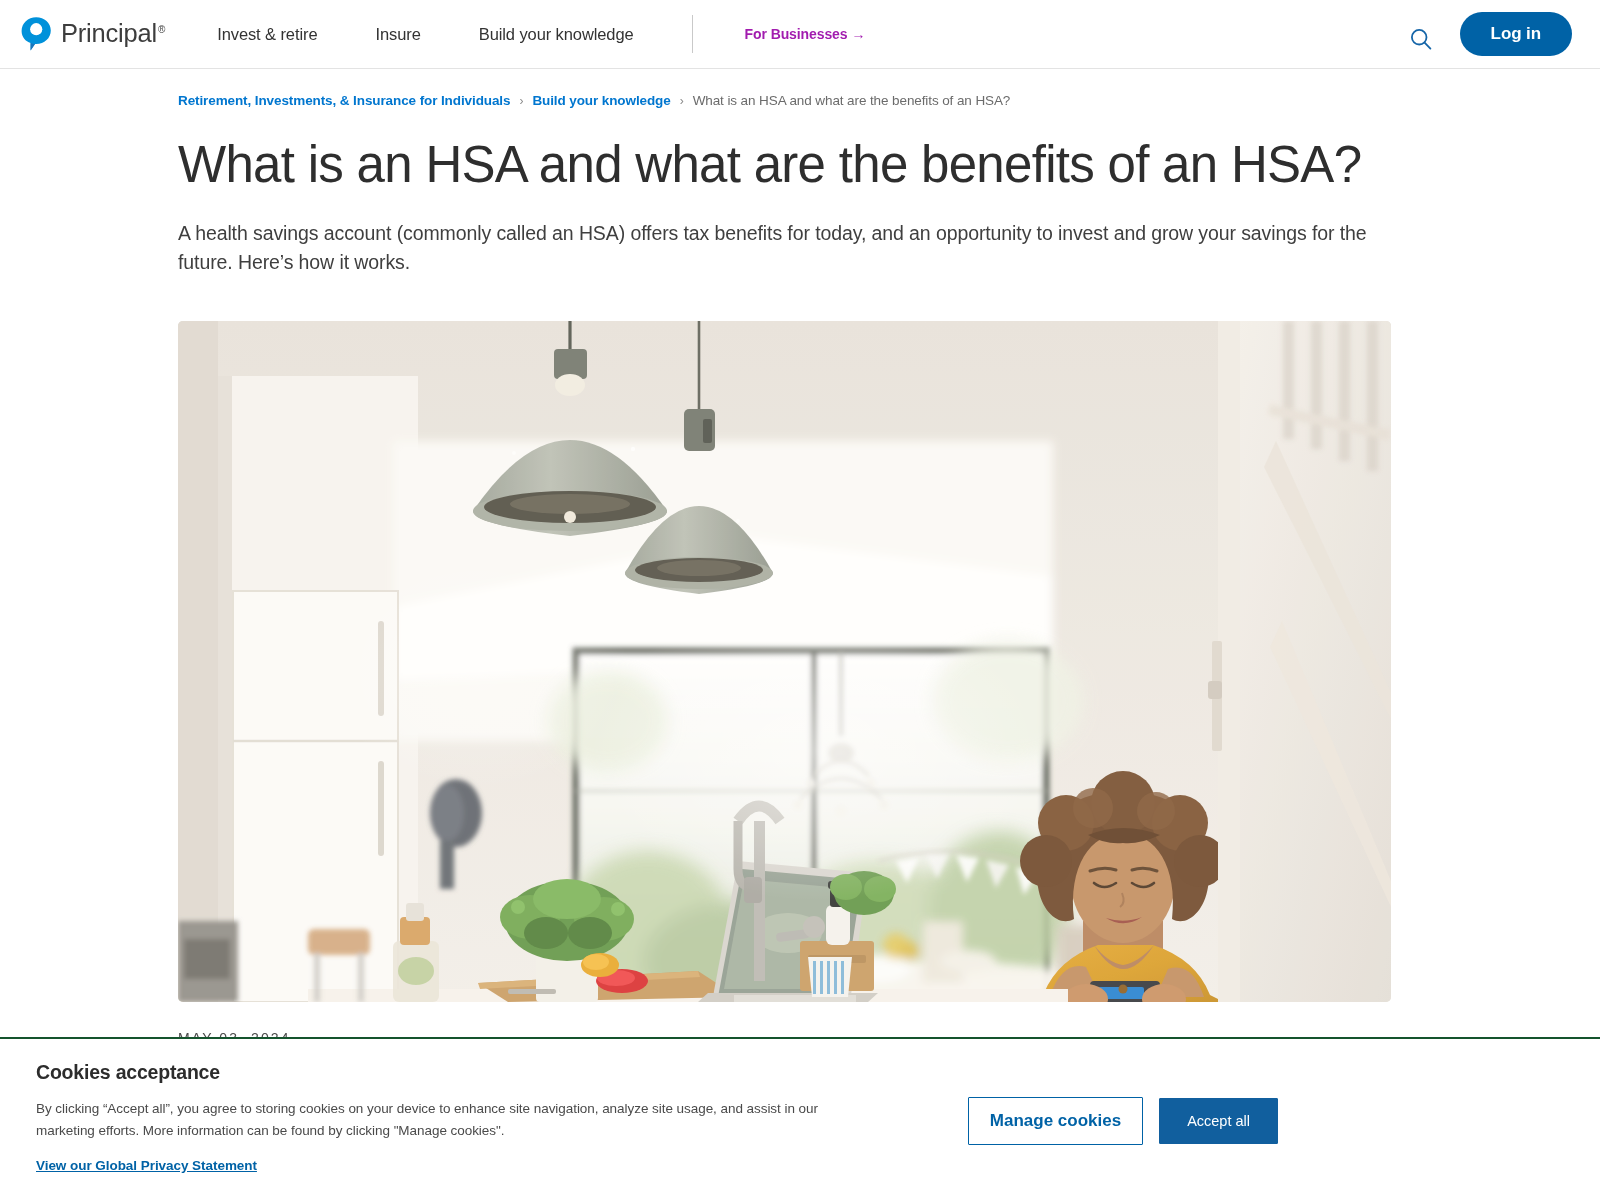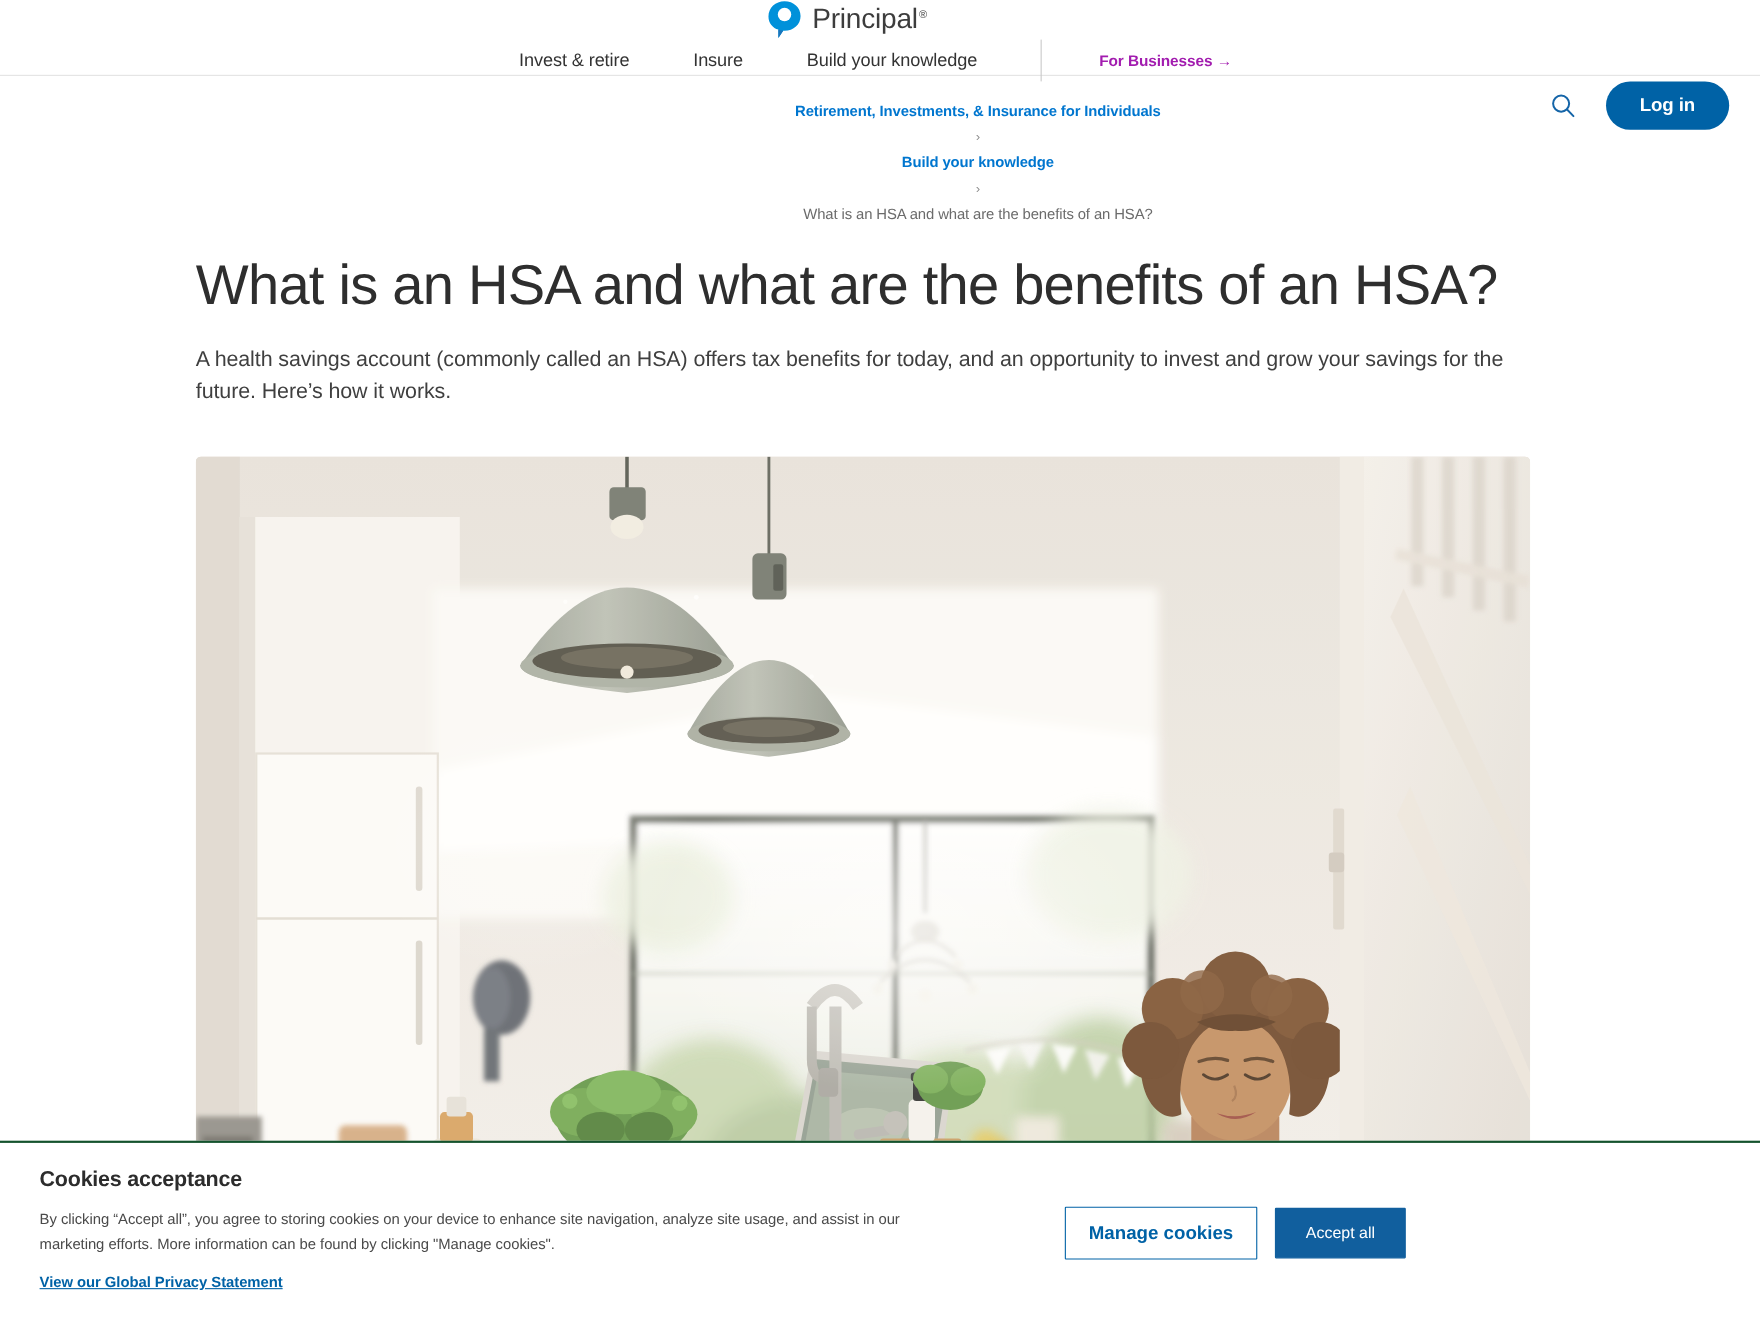--- a/index.html
+++ b/index.html
@@ -20,21 +20,20 @@
   
   .header {
     height: 69px;
     width: 100%;
     background: #ffffff;
     border-bottom: 1px solid #e3e3e3;
     display: flex;
     align-items: center;
     padding: 0 28px 0 20px;
     position: relative;
-    flex-direction: column;
   }
 
   .logo-wrap {
     display: flex;
     align-items: center;
     gap: 7px;
     margin-right: 52px;
     cursor: pointer;
   }
 
@@ -87,21 +86,21 @@
     color: #a21caf;
     cursor: pointer;
     white-space: nowrap;
     letter-spacing: -0.1px;
   }
   .nav-biz .arrow { font-weight: 400; margin-left: 4px; }
 
   .header-right {
     margin-left: auto;
     display: flex;
-    align-items: center;
+    align-items: flex-end;
     gap: 22px;
   }
 
   .search-btn {
     width: 34px; height: 34px;
     display: flex; align-items: center; justify-content: center;
     cursor: pointer;
     background: none; border: none;
   }
 
@@ -124,21 +123,20 @@
     padding: 0 0 0 178px;
   }
 
   .breadcrumb {
     display: flex;
     align-items: center;
     gap: 9px;
     margin-top: 24px;
     font-size: 13.5px;
     flex-wrap: nowrap;
-    flex-direction: column;
   }
   .bc-link {
     color: #0076cf;
     font-weight: 700;
     text-decoration: none;
     cursor: pointer;
     white-space: nowrap;
     letter-spacing: -0.1px;
   }
   .bc-sep {

